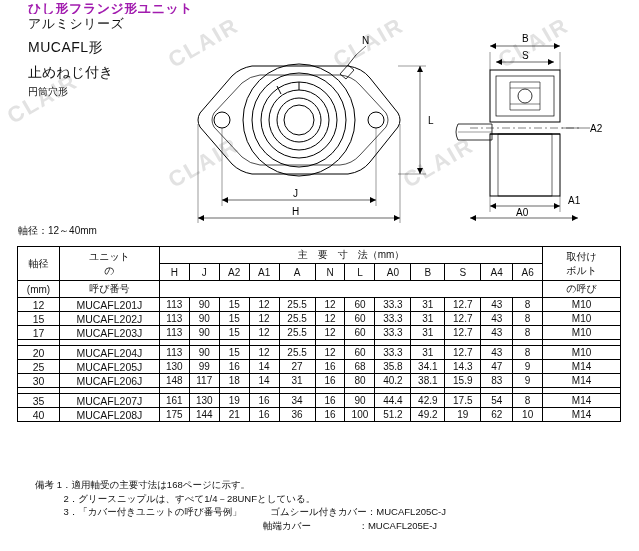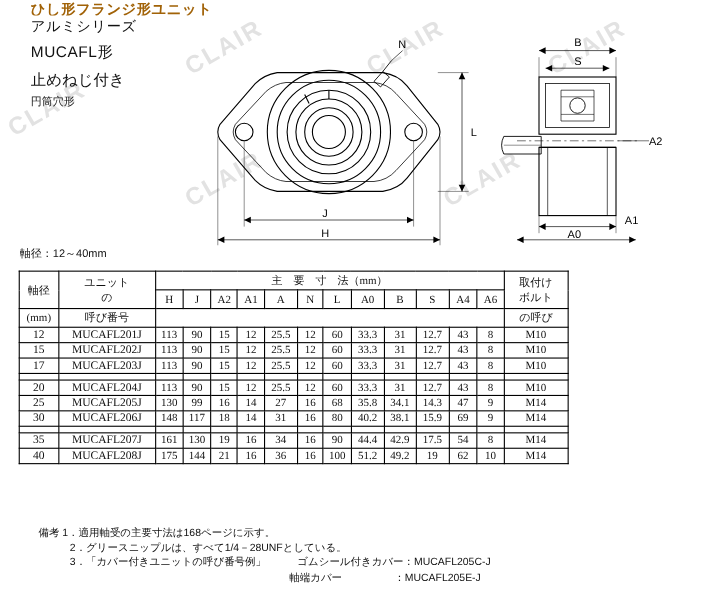--- a/index.html
+++ b/index.html
@@ -8,39 +8,39 @@
     background:#ffffff;
     font-family:"Liberation Sans", sans-serif;
     color:#111;
     position:relative;
     overflow:hidden;
   }
   .page{position:relative;width:639px;height:551px;}
 
   
   .hdr{position:absolute;left:28px;top:0px;}
-  .hdr .l1{font-size:13px;font-weight:bold;letter-spacing:.5px;color:#a16207;height:14px;overflow:hidden;}
+  .hdr .l1{font-size:13px;font-weight:bold;letter-spacing:.5px;color:#a21caf;height:14px;overflow:hidden;}
   .hdr .l2{font-size:13px;font-weight:normal;letter-spacing:.5px;margin-top:1px;}
   .hdr .l3{font-size:14px;font-weight:normal;letter-spacing:.5px;margin-top:6px;}
   .hdr .l4{font-size:14px;margin-top:7px;}
   .hdr .l5{font-size:10px;margin-top:3px;}
 
   
   .wm{position:absolute;font-size:22px;font-weight:bold;color:#e2e2e2;
       letter-spacing:2px;transform:rotate(-30deg);pointer-events:none;}
 
   
   .draw{position:absolute;}
 
   
   .shaftdia{position:absolute;left:18px;top:224px;font-size:10px;font-weight:normal;}
 
   
   .tblwrap{position:absolute;left:17px;top:246px;width:604px;}
-  table.spec{border-collapse:collapse;width:500px;font-size:10px;font-family:Liberation Serif, serif;}
+  table.spec{border-collapse:collapse;width:604px;font-size:10px;}
   table.spec td,table.spec th{border:1px solid #000;padding:0;text-align:center;
       font-weight:normal;color:#111;}
   .hd{height:16px;font-size:10px;}
   .rowh{height:14px;}
   .c-model{text-align:left;padding-left:6px;font-weight:bold;font-size:10.5px;}
   .spacer td{height:5px;border-left:1px solid #000;border-right:1px solid #000;border-top:none;border-bottom:none;}
   .shaft{font-weight:bold;font-size:10.5px;}
 
   
   .notes{position:absolute;left:35px;top:478px;font-size:9.5px;line-height:13.5px;}
@@ -330,21 +330,21 @@
           <td>148</td>
           <td>117</td>
           <td>18</td>
           <td>14</td>
           <td>31</td>
           <td>16</td>
           <td>80</td>
           <td>40.2</td>
           <td>38.1</td>
           <td>15.9</td>
-          <td>69</td>
+          <td>83</td>
           <td>9</td>
           <td>M14</td>
         </tr>
         <tr class="spacer">
           <td></td>
             <td></td>
             <td></td>
             <td></td>
             <td></td>
             <td></td>

